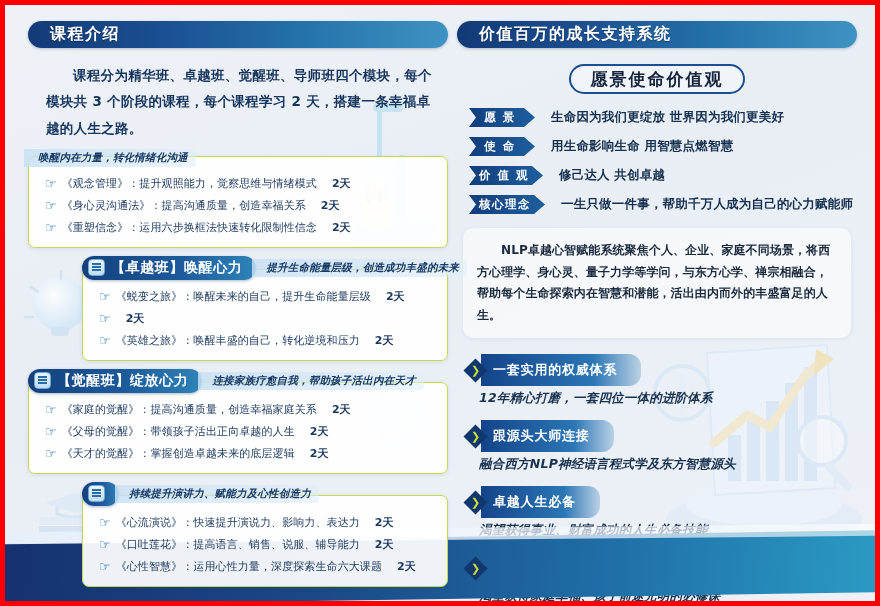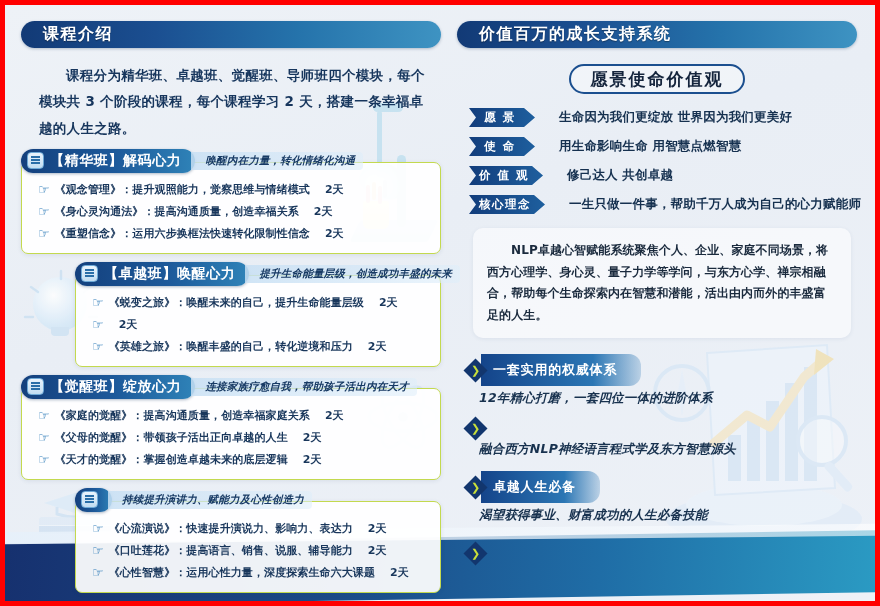--- a/index.html
+++ b/index.html
@@ -67,21 +67,21 @@
     transform: rotate(-0.9deg); transform-origin: left bottom;
   }
   .footer-band::before {
     content:""; position:absolute; left:0; right:0; top:-9px; height:12px;
     background: linear-gradient(95deg, rgba(230,240,250,.95), rgba(255,255,255,.6));
     transform: rotate(0.35deg);
   }
 
   
   .col { position: absolute; top: 16px; }
-  .col-left  { left: 16px;  width: 420px; }
+  .col-left  { left: 23px;  width: 420px; }
   .col-right { left: 452px; width: 400px; }
 
   
   .sec-head {
     height: 27px; border-radius: 14px;
     background: linear-gradient(90deg, #123a76 0%, #1b4f91 32%, #2573ab 66%, #3e93c2 100%);
     display: flex; align-items: center;
     box-shadow: 0 1px 3px rgba(20,50,90,.28);
   }
   .sec-head .txt {
@@ -127,47 +127,47 @@
   .mod-list {
     margin-top: -11px; padding: 16px 10px 8px 16px;
     background: rgba(255,255,255,.93);
     border: 1px solid #c3d94f;
     border-radius: 7px;
     box-shadow: 0 1px 4px rgba(40,70,110,.10);
     position: relative; z-index: 1;
   }
   .mod-row { display: flex; align-items: center; gap: 5px; padding: 3.5px 0; }
   .hand-icon { color:#2f7cb8; font-size: 13px; line-height: 1; flex: none; }
-  .row-txt { font-size: 11px; color:#19375c; font-weight: bold; letter-spacing:.1px; white-space: nowrap; }
+  .row-txt { font-size: 11px; color:#19375c; font-weight: normal; letter-spacing:.1px; white-space: nowrap; }
   .row-days { font-size: 11px; color:#19375c; font-weight: bold; margin-left: 10px; white-space: nowrap; }
 
   
   .pill-title {
     margin: 16px auto 0; width: 176px; height: 30px;
     border: 2px solid #1b4f8f; border-radius: 16px;
     display: flex; align-items: center; justify-content: center;
     color: #14243c; font-size: 17px; font-weight: bold; letter-spacing: 2px;
     background: rgba(255,255,255,.35);
   }
 
   .vm-list { margin-top: 14px; padding-left: 12px; }
-  .vm-row { display: flex; align-items: center; gap: 24px; margin-bottom: 10px; }
+  .vm-row { display: flex; align-items: center; gap: 16px; margin-bottom: 10px; }
   .vm-tag {
     position: relative; height: 19px; min-width: 66px;
     padding: 0 14px 0 10px;
     display: flex; align-items: center; justify-content: center;
     background: linear-gradient(90deg,#123d7c,#1e5f9e);
     color: #fff; font-size: 11.5px; font-weight: bold; letter-spacing: 1.5px;
     clip-path: polygon(0 0, calc(100% - 11px) 0, 100% 50%, calc(100% - 11px) 100%, 0 100%, 7px 50%);
     flex: none;
   }
   .vm-text { font-size: 12.5px; font-weight: bold; color:#15304f; letter-spacing:.2px; white-space: nowrap; }
 
   .nlp-box {
-    margin: 14px 6px 0 16px; padding: 12px 14px;
+    margin: 14px 6px 0 6px; padding: 12px 14px;
     background: rgba(255,255,255,.55);
     border-radius: 10px;
     box-shadow: 0 1px 4px rgba(40,70,110,.08);
   }
   .nlp-text {
     font-size: 12px; line-height: 1.8; color:#1a2a3d; font-weight: bold;
     text-indent: 2em; letter-spacing: .1px;
   }
 
   .feat-list { margin-top: 16px; padding-left: 10px; }
@@ -252,24 +252,20 @@
   <div class="col col-left">
 
     <div class="sec-head">
       <span class="txt">课程介绍</span>
     </div>
 
     <p class="intro">课程分为精华班、卓越班、觉醒班、导师班四个模块，每个模块共 3 个阶段的课程，每个课程学习 2 天，搭建一条幸福卓越的人生之路。</p>
 
     <div class="module">
       <div class="mod-head">
-        <div class="mod-pill">
-          <span class="mod-icon"></span>
-          <span class="mod-title">【精华班】解码心力</span>
-        </div>
         <div class="mod-sub">唤醒内在力量，转化情绪化沟通</div>
       </div>
       <div class="mod-list">
         <div class="mod-row">
           <span class="hand-icon">☞</span>
           <span class="row-txt">《观念管理》：提升观照能力，觉察思维与情绪模式</span>
           <span class="row-days">2天</span>
         </div>
         <div class="mod-row">
           <span class="hand-icon">☞</span>
@@ -404,20 +400,21 @@
             </span>
           <span class="feat-label">一套实用的权威体系</span>
         </div>
         <div class="feat-desc">12年精心打磨，一套四位一体的进阶体系</div>
       </div>
       <div class="feat">
         <div class="feat-head">
           <span class="feat-diamond">
               <span>❯</span>
             </span>
+          <span class="feat-label">跟源头大师连接</span>
         </div>
         <div class="feat-desc">融合西方NLP神经语言程式学及东方智慧源头</div>
       </div>
       <div class="feat">
         <div class="feat-head">
           <span class="feat-diamond">
               <span>❯</span>
             </span>
           <span class="feat-label">卓越人生必备</span>
         </div>

